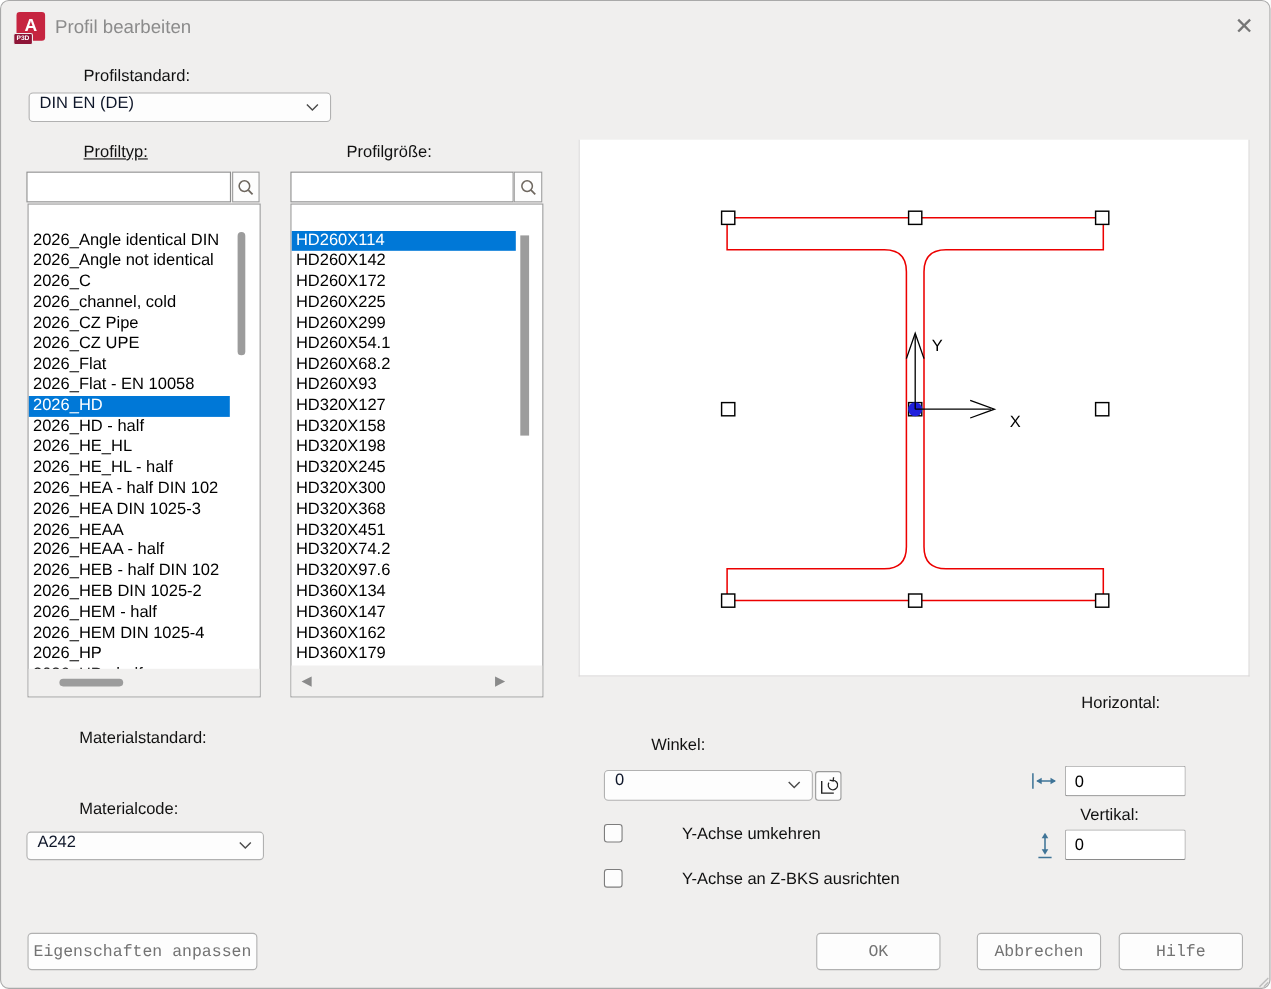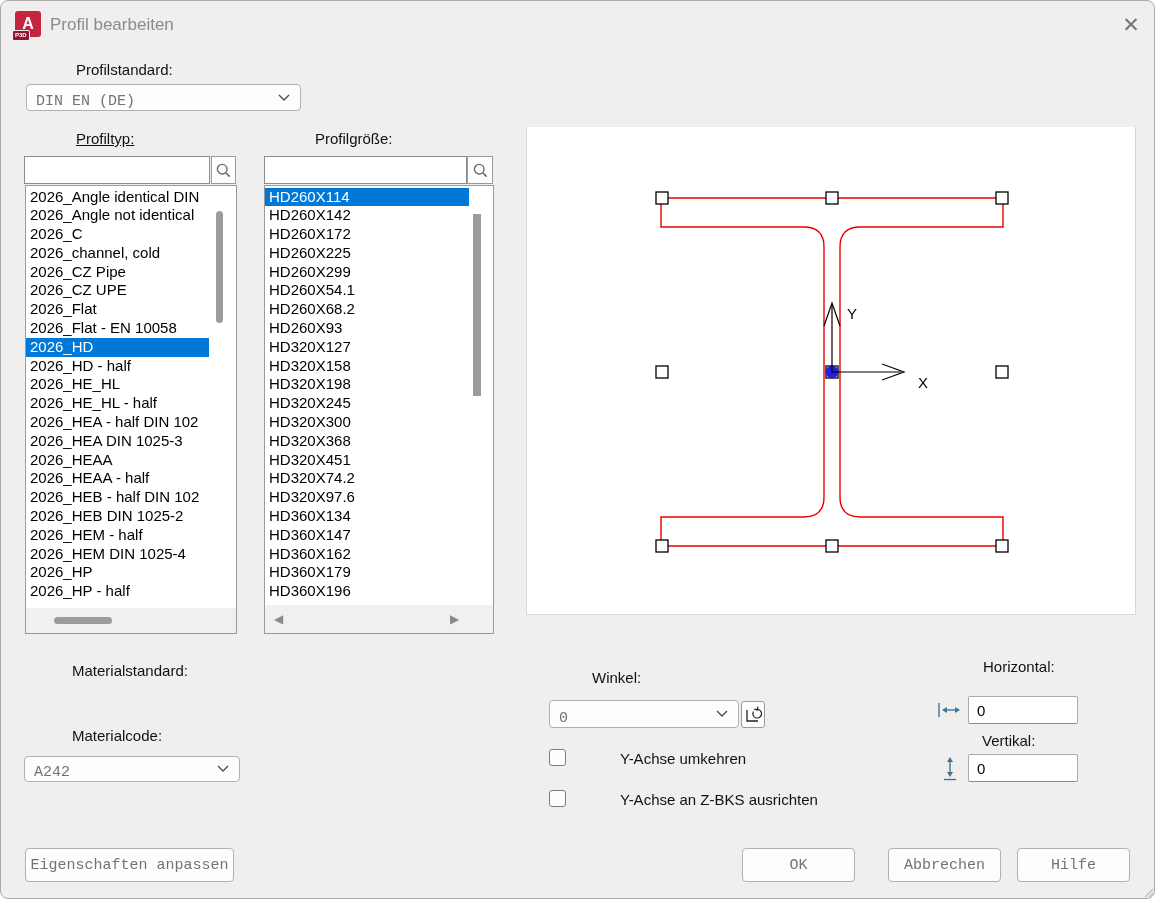--- a/index.html
+++ b/index.html
@@ -4,28 +4,28 @@
 <style>
   * { margin:0; padding:0; box-sizing:border-box; }
   html,body { width:1155px; height:899px; }
   body { font-family:"Liberation Sans",sans-serif; background:#ffffff; }
   #dialog { position:absolute; top:0; left:0; width:1155px; height:899px;
             background:#f0efee; border:1px solid #a9a9a9; border-radius:8px; overflow:hidden; }
   .abs { position:absolute; }
   .label { font-size:15px; color:#111; white-space:nowrap;margin-left:48px; }
   .title { font-size:17px; color:#8b8b8b; }
   .combo { background:#fdfdfd; border:1px solid #b1b1b1; border-radius:4px; font-size:15px;
-           color:#737373; display:flex; align-items:flex-end; padding-left:9px; cursor:default;font-family:Liberation Mono, monospace; }
+           color:#0f172a; display:flex; align-items:flex-start; padding-left:9px; cursor:default; }
   .chev { position:absolute; right:10px; top:50%; margin-top:-4px; }
   .search-input { border:1px solid #8c8c8c; background:#fff; font-size:15px; padding:0 4px;
                   font-family:inherit; outline:none; }
   .icon-btn { background:#fdfdfd; border:1px solid #9a9a9a; display:flex; align-items:center;
               justify-content:center; cursor:default; }
   .listbox { background:#fff; border:1px solid #9a9a9a; overflow:hidden; }
-  .rows { position:absolute; overflow:hidden; }
+  .rows { position:absolute; overflow:hidden;margin-top:22px; }
   .list-item { height:18.8px; line-height:18.8px; font-size:15px; padding-left:4px;
                white-space:nowrap; overflow:hidden; color:#000; cursor:default; }
   .list-item.selected { background:#0078d7; color:#fff; }
   .btn { background:#fdfdfd; border:1px solid #b1b1b1; border-radius:4px; font-size:15px;
          color:#737373; display:flex; align-items:center; justify-content:center; font-family:Liberation Mono, monospace; cursor:default; }
   .checkbox { width:17px; height:17px; border:1px solid #7d7d7d; border-radius:3px; background:#fdfdfd; cursor:default; }
   .txt-input { border:1px solid #ababab; border-bottom:1px solid #8a8a8a; background:#fff;
                font-size:15px; padding:0 8px; font-family:inherit; border-radius:2px; outline:none; }
   .thumb { background:#9c9c9c; border-radius:3.5px; }
   .strip { background:#f1f0ef; }
@@ -176,21 +176,21 @@
       <path d="M9.5 5.5 A4.3 4.3 0 1 0 13.2 3.4" stroke="#222" fill="none" stroke-width="1.2"></path>
       <path d="M13.8 0.6 L13.4 3.9 L10.2 3.2" stroke="#222" fill="none" stroke-width="1.2"></path>
     </svg>
   </div>
 
   <div class="abs checkbox" style="left:548px; top:748px;"></div>
   <div class="abs label" style="left:571px; top:749px;">Y-Achse umkehren</div>
   <div class="abs checkbox" style="left:548px; top:789px;"></div>
   <div class="abs label" style="left:571px; top:790px;">Y-Achse an Z-BKS ausrichten</div>
 
-  <div class="abs label" style="left:934px; top:657px;">Horizontal:</div>
+  <div class="abs label" style="left:934px; top:630px;">Horizontal:</div>
   <svg class="abs" style="left:936px; top:701px;" width="27" height="16">
     <g stroke="#3f7497" stroke-width="1.4" fill="#3f7497">
       <line x1="2" y1="1" x2="2" y2="15"></line>
       <line x1="6" y1="8" x2="22" y2="8"></line>
       <path d="M5 8 L10 5 V11 Z" stroke="none"></path>
       <path d="M23 8 L18 5 V11 Z" stroke="none"></path>
     </g>
   </svg>
   <input class="abs txt-input" style="left: 967px; top: 695px; width: 110px; height: 28px;" value="0">
   <div class="abs label" style="left:933px; top:731px;">Vertikal:</div>

